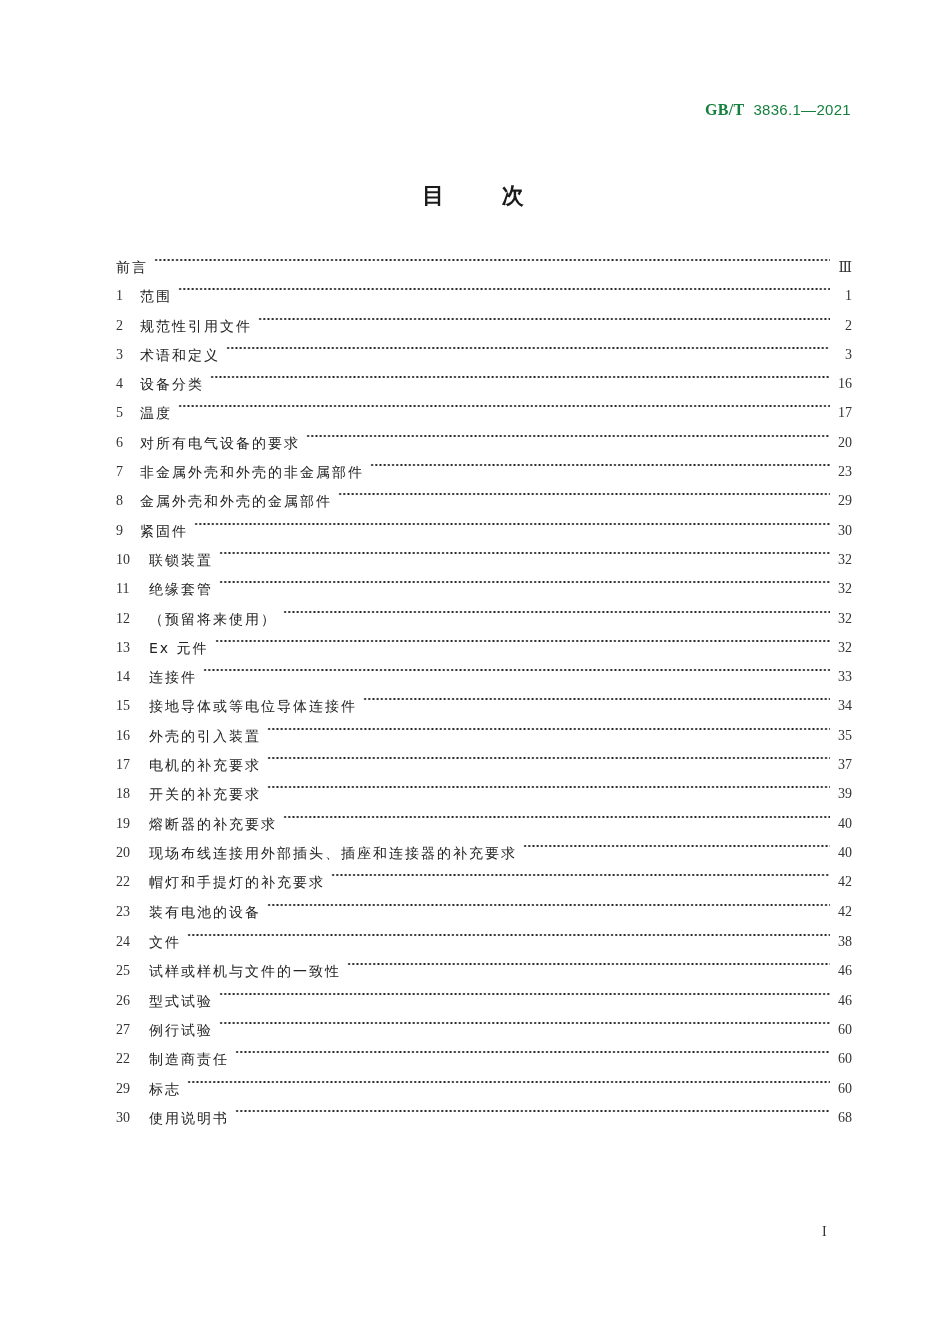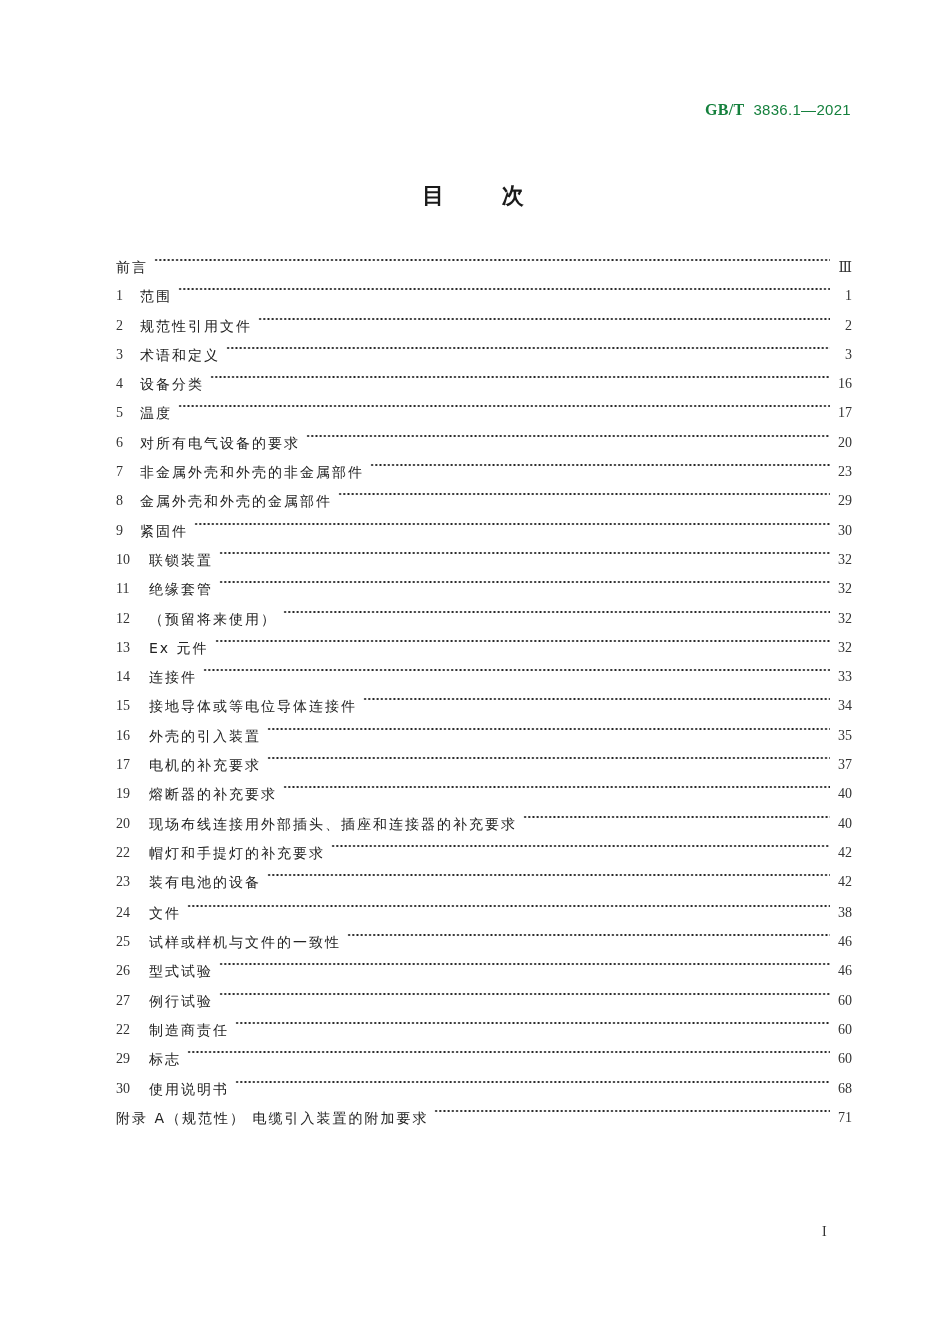--- a/index.html
+++ b/index.html
@@ -216,20 +216,26 @@
       <span class="toc-leader"></span>
       <span class="toc-page">35</span>
     </li>
     <li class="toc-row">
       <span class="toc-num wide">17</span>
       <span class="toc-label">电机的补充要求</span>
       <span class="toc-leader"></span>
       <span class="toc-page">37</span>
     </li>
     <li class="toc-row">
+      <span class="toc-num wide">18</span>
+      <span class="toc-label">开关的补充要求</span>
+      <span class="toc-leader"></span>
+      <span class="toc-page">39</span>
+    </li>
+    <li class="toc-row">
       <span class="toc-num wide">19</span>
       <span class="toc-label">熔断器的补充要求</span>
       <span class="toc-leader"></span>
       <span class="toc-page">40</span>
     </li>
     <li class="toc-row">
       <span class="toc-num wide">20</span>
       <span class="toc-label">现场布线连接用外部插头、插座和连接器的补充要求</span>
       <span class="toc-leader"></span>
       <span class="toc-page">40</span>
@@ -281,20 +287,15 @@
       <span class="toc-label">标志</span>
       <span class="toc-leader"></span>
       <span class="toc-page">60</span>
     </li>
     <li class="toc-row">
       <span class="toc-num wide">30</span>
       <span class="toc-label">使用说明书</span>
       <span class="toc-leader"></span>
       <span class="toc-page">68</span>
     </li>
-    <li class="toc-row">
-      <span class="toc-label">附录 A（规范性）  电缆引入装置的附加要求</span>
-      <span class="toc-leader"></span>
-      <span class="toc-page">71</span>
-    </li>
   </ul>
 
 <div class="page-footer">I</div>
 
 </body></html>

